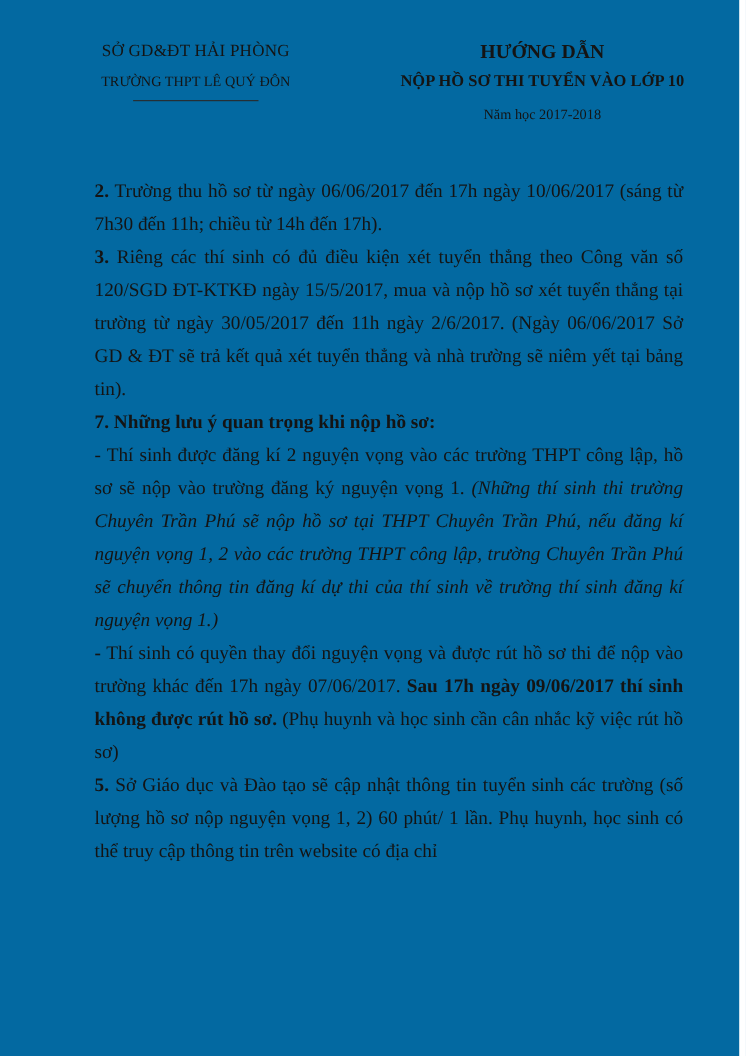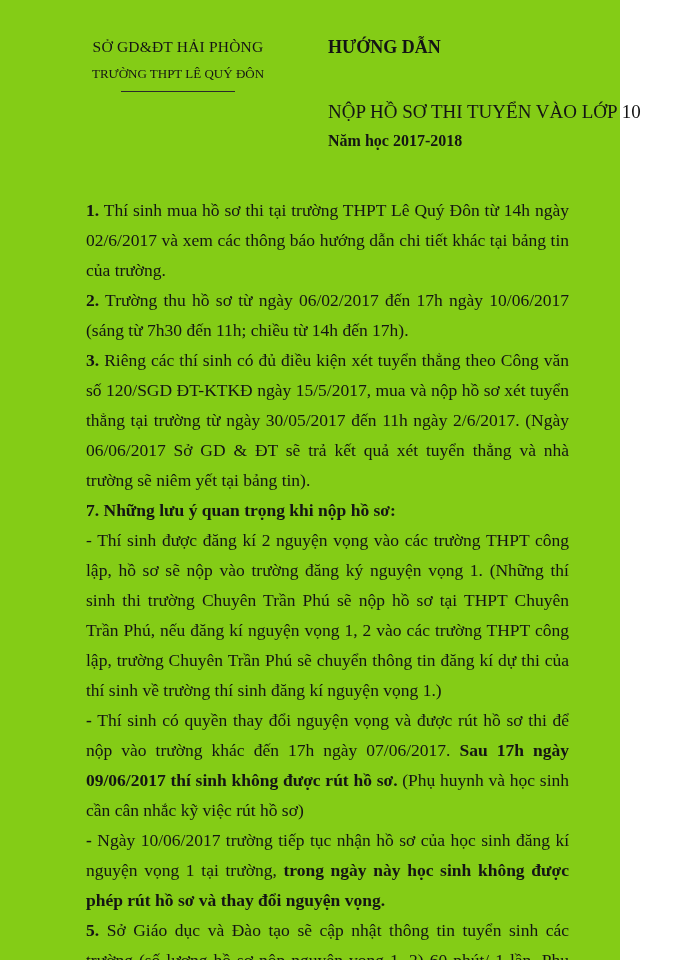--- a/index.html
+++ b/index.html
@@ -6,23 +6,23 @@
   html, body { background: #ffffff; }
   body {
     width: 678px;
     height: 960px;
     font-family: "Liberation Serif", "DejaVu Serif", serif;
     color: #141414;
     overflow: hidden;
   }
   .page {
     position: relative;
-    width: 620px;
+    width: 672px;
     height: 960px;
-    background: #84cc16;
+    background: #0369a1;
   }
   
   .header {
     display: flex;
     padding-top: 34px;
   }
   .header-left {
     width: 224px;
     margin-left: 66px;
     text-align: center;
@@ -41,73 +41,70 @@
   }
   .header-left .rule {
     width: 114px;
     height: 0;
     border-top: 1.6px solid #2a2a2a;
     margin: 3px auto 0 auto;
   }
   .header-right {
     width: 330px;
     margin-left: 38px;
-    text-align: left;
+    text-align: center;
     flex: none;
   }
   .header-right .h1 {
     font-size: 18px;
     font-weight: bold;
     line-height: 26px;
   }
   .header-right .h2 {
-    font-size: 19px;
-    font-weight: normal;
+    font-size: 15px;
+    font-weight: bold;
     line-height: 29px;
     white-space: nowrap;
-    margin-top: 37px;
   }
   .header-right .h3 {
-    font-size: 16px;
-    font-weight: bold;
+    font-size: 13px;
+    font-weight: normal;
     line-height: 29px;
   }
   
   .doc-body {
     margin: 40px 51px 0 86px;
     font-size: 17.5px;
     line-height: 30px;
     text-align: justify;
   }
   .doc-body p.para { margin: 0; }
   .b { font-weight: bold; }
-  .i { }
+  .i { font-style: italic; }
 </style>
 </head>
 <body>
 
 <div class="page">
 
   <div class="header">
     <div class="header-left">
       <div class="org">SỞ GD&amp;ĐT HẢI PHÒNG</div>
       <div class="school">TRƯỜNG THPT LÊ QUÝ ĐÔN</div>
       <div class="rule"></div>
     </div>
     <div class="header-right">
       <div class="h1">HƯỚNG DẪN</div>
       <div class="h2">NỘP HỒ SƠ THI TUYỂN VÀO LỚP 10</div>
       <div class="h3">Năm học 2017-2018</div>
     </div>
   </div>
 
   <div class="doc-body">
-      <p class="para"><span class="b">1.</span><span> Thí sinh mua hồ sơ thi tại trường THPT Lê Quý Đôn từ 14h ngày 02/6/2017 và xem các thông báo hướng dẫn chi tiết khác tại bảng tin của trường.</span></p>
-      <p class="para"><span class="b">2.</span><span> Trường thu hồ sơ từ ngày 06/02/2017 đến 17h ngày 10/06/2017 (sáng từ 7h30 đến 11h; chiều từ 14h đến 17h).</span></p>
+      <p class="para"><span class="b">2.</span><span> Trường thu hồ sơ từ ngày 06/06/2017 đến 17h ngày 10/06/2017 (sáng từ 7h30 đến 11h; chiều từ 14h đến 17h).</span></p>
       <p class="para"><span class="b">3.</span><span> Riêng các thí sinh có đủ điều kiện xét tuyển thẳng theo Công văn số 120/SGD ĐT-KTKĐ ngày 15/5/2017, mua và nộp hồ sơ xét tuyển thẳng tại trường từ ngày 30/05/2017 đến 11h ngày 2/6/2017. (Ngày 06/06/2017 Sở GD &amp; ĐT sẽ trả kết quả xét tuyển thẳng và nhà trường sẽ niêm yết tại bảng tin).</span></p>
       <p class="para"><span class="b">7. Những lưu ý quan trọng khi nộp hồ sơ:</span></p>
       <p class="para"><span>- Thí sinh được đăng kí 2 nguyện vọng vào các trường THPT công lập, hồ sơ sẽ nộp vào trường đăng ký nguyện vọng 1. </span><span class="i">(Những thí sinh thi trường Chuyên Trần Phú sẽ nộp hồ sơ tại THPT Chuyên Trần Phú, nếu đăng kí nguyện vọng 1, 2 vào các trường THPT công lập, trường Chuyên Trần Phú sẽ chuyển thông tin đăng kí dự thi của thí sinh về trường thí sinh đăng kí nguyện vọng 1.)</span></p>
       <p class="para"><span class="b">-</span><span> Thí sinh có quyền thay đổi nguyện vọng và được rút hồ sơ thi để nộp vào trường khác đến 17h ngày 07/06/2017. </span><span class="b">Sau 17h ngày 09/06/2017 thí sinh không được rút hồ sơ.</span><span> (Phụ huynh và học sinh cần cân nhắc kỹ việc rút hồ sơ)</span></p>
-      <p class="para"><span class="b">-</span><span> Ngày 10/06/2017 trường tiếp tục nhận hồ sơ của học sinh đăng kí nguyện vọng 1 tại trường, </span><span class="b">trong ngày này học sinh không được phép rút hồ sơ và thay đổi nguyện vọng.</span></p>
       <p class="para"><span class="b">5.</span><span> Sở Giáo dục và Đào tạo sẽ cập nhật thông tin tuyển sinh các trường (số lượng hồ sơ nộp nguyện vọng 1, 2) 60 phút/ 1 lần. Phụ huynh, học sinh có thể truy cập thông tin trên website có địa chỉ </span></p>
     </div>
 
 </div>
 
 </body></html>

